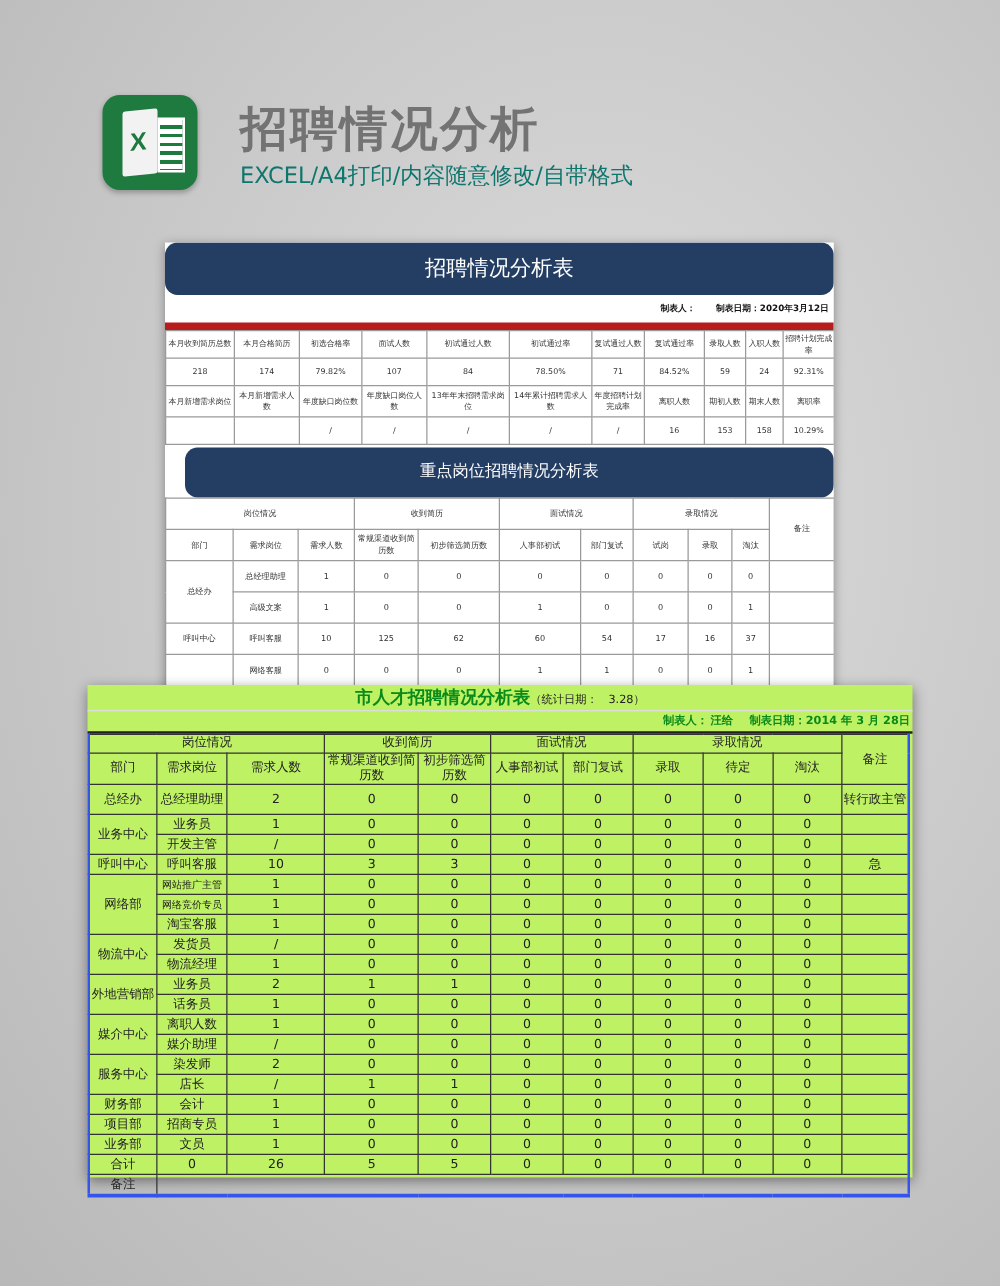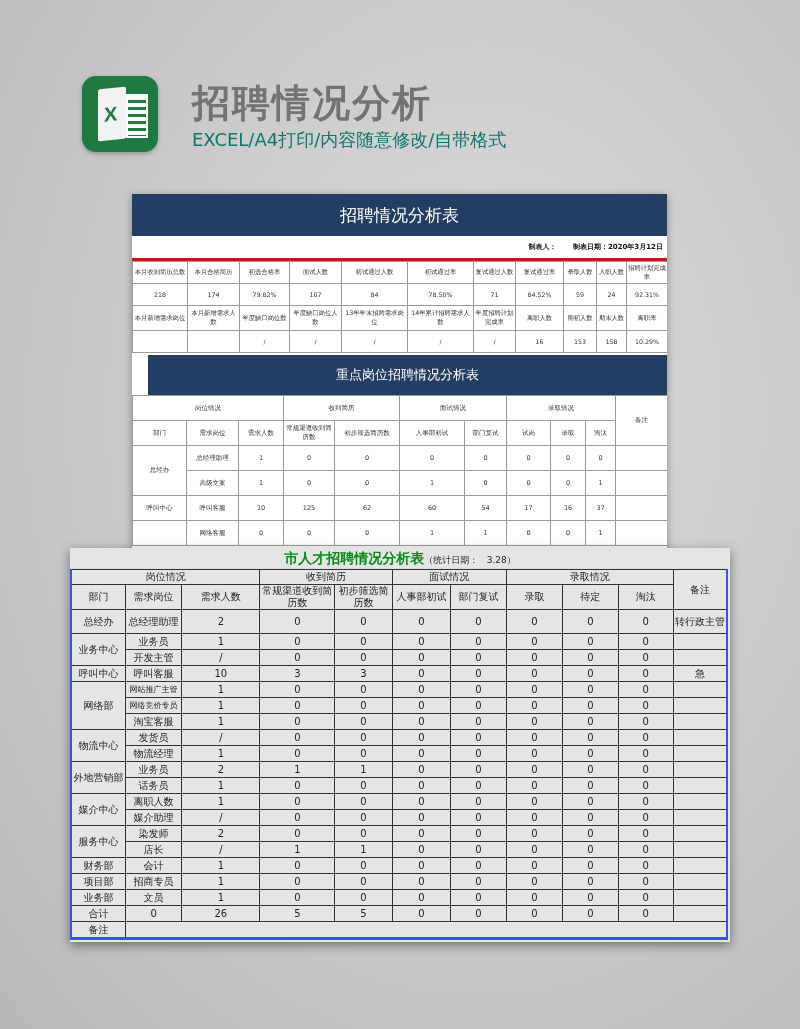--- a/index.html
+++ b/index.html
@@ -36,46 +36,47 @@
   }
 
   
   .sheet1 {
     position:absolute; left:132px; top:194px; width:535px; height:360px;
     background:#fff; box-shadow: 0 2px 8px rgba(0,0,0,0.35); overflow:hidden;
   }
   .banner {
     background:#243e63; color:#fff; text-align:center;
     font-family:"DejaVu Serif", serif;
+    border-radius:10px;
   }
   .sheet1 .banner1 { height:42px; line-height:42px; font-size:17px; }
   .sheet1 .meta {
     height:22px; line-height:22px; font-size:7px; text-align:right; padding-right:4px;
-    border-bottom:3px solid #b91c1c; color:#111; font-weight:bold;
+    border-bottom:6px solid #b91c1c; color:#111; font-weight:bold;
   }
   .sheet1 .meta span { margin-left:14px; }
   .sheet1 .subcap {
     height:22px; line-height:22px; text-align:center; font-size:6.5px; font-weight:bold; color:#222;
   }
   table { border-collapse:collapse; table-layout:fixed; }
   .t1 td {
     border:1px solid #9a9a9a; text-align:center; font-size:6.3px; color:#333;
     height:21px; padding:0 1px; overflow:hidden;
   }
   .t1 tr.tall td { height:24px; }
   .sheet1 .banner2 { height:40px; line-height:40px; font-size:13px; margin-top:2px;margin-left:16px; }
   .t2 td {
     border:1px solid #9a9a9a; text-align:center; font-size:6.5px; color:#333;
     height:22px; overflow:hidden;
   }
 
   
   .sheet2 {
     position:absolute; left:70px; top:548px; width:660px; height:394px;
-    background:#e5e5e5; box-shadow: 0 3px 10px rgba(0,0,0,0.45);
+    background:#bef264; box-shadow: 0 3px 10px rgba(0,0,0,0.45);
   }
   .s2-title {
     height:20px; line-height:20px; text-align:center; color:#0a8a1a;
     font-family:"DejaVu Serif", serif; font-size:14px; font-weight:bold;
     border-bottom:1px solid #ddd;
   }
   .s2-title small { font-size:9px; color:#222; font-weight:normal; font-family:"DejaVu Sans", sans-serif; }
   .s2-meta {
     height:16px; line-height:16px; text-align:right; color:#0a8a1a; font-weight:bold;
     font-size:9px; padding-right:2px; border-bottom:2px solid #222;
@@ -267,20 +268,24 @@
           <td></td>
         </tr>
       </tbody>
   </table>
 </div>
 
 <div class="sheet2">
   <div class="s2-title">
     <span>市人才招聘情况分析表</span><small><span>（统计日期：</span>&nbsp;&nbsp;&nbsp;<span>3.28）</span></small>
   </div>
+  <div class="s2-meta">
+    <span>制表人：</span><span style="margin-left:2px">汪给</span>
+    <span>制表日期：2014 年 3 月 28日</span>
+  </div>
   <table class="t3">
     <colgroup>
       <col style="width:53px">
         <col style="width:55px">
         <col style="width:76px">
         <col style="width:73px">
         <col style="width:56px">
         <col style="width:57px">
         <col style="width:54px">
         <col style="width:55px">

